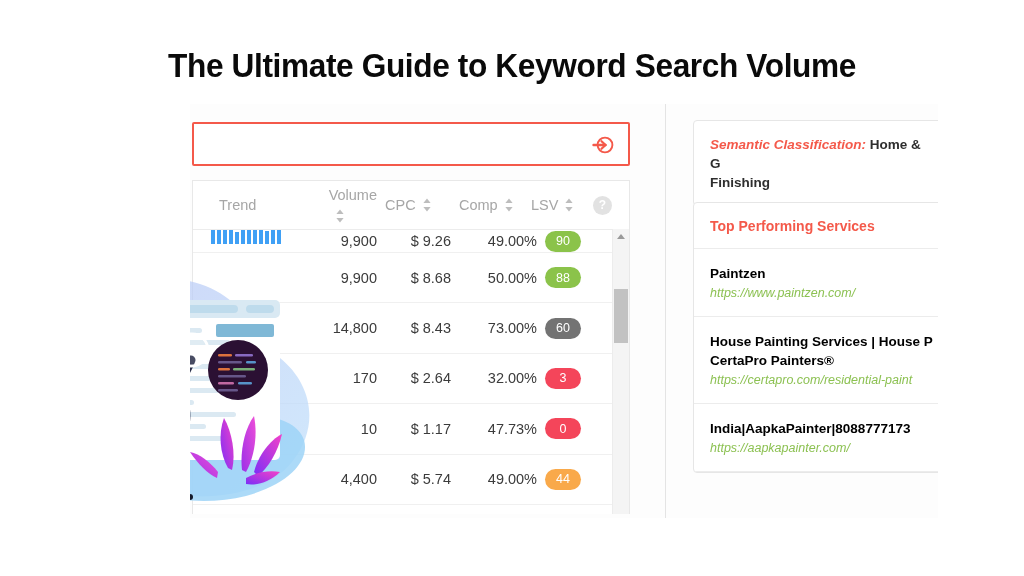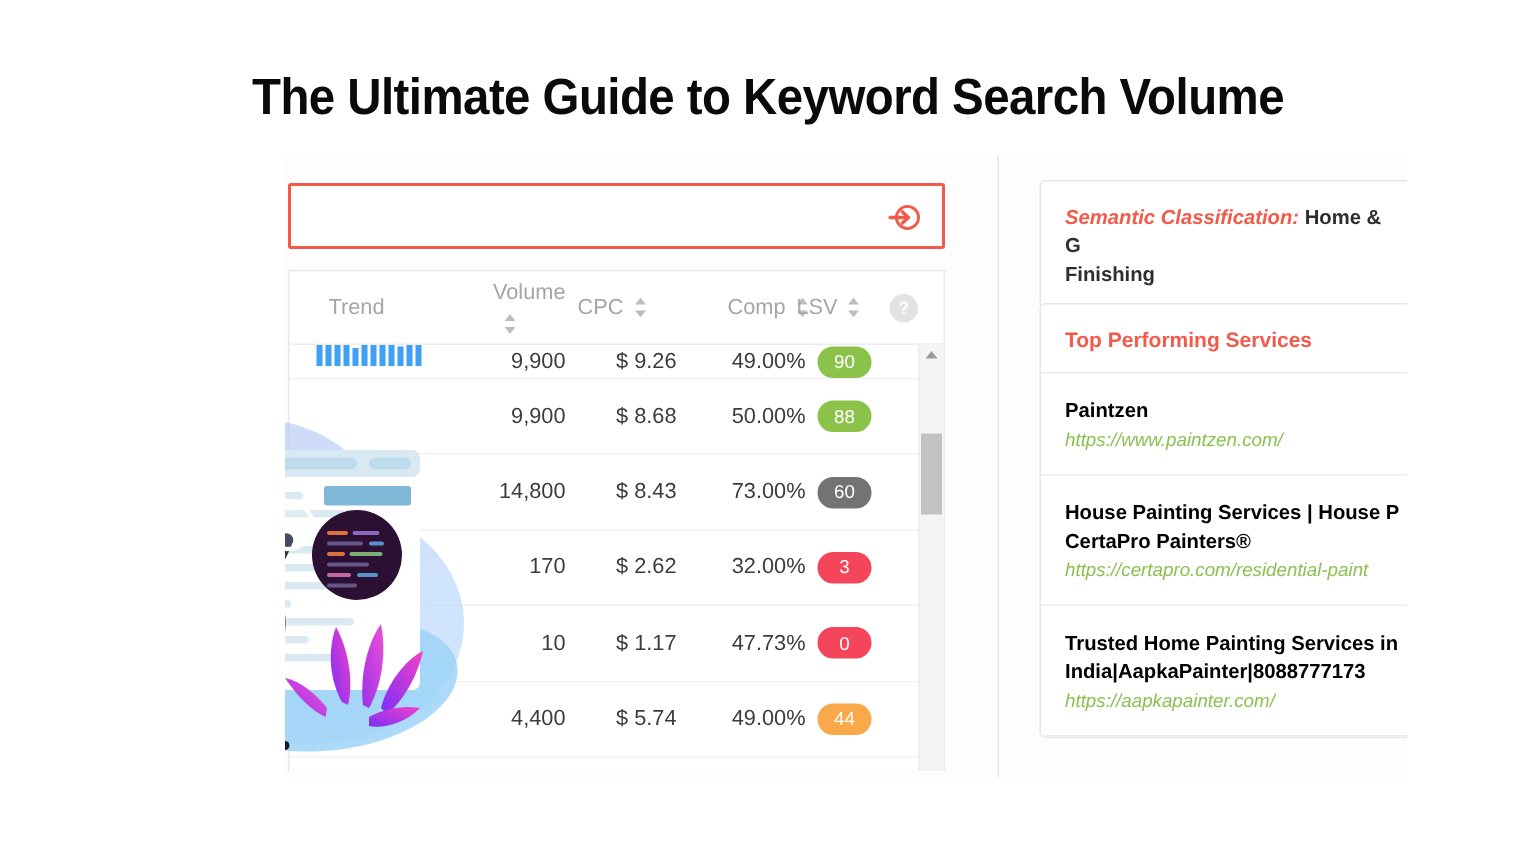--- a/index.html
+++ b/index.html
@@ -125,21 +125,21 @@
     display: flex;
     align-items: center;
     color: #a6a6a6;
     font-size: 14.5px;
     font-family: "Liberation Sans", sans-serif;
     white-space: nowrap;
   }
   .th-trend  { left: 26px; }
   .th-volume { left: 110px; width: 74px; justify-content: flex-end; text-align: right; }
   .th-cpc    { left: 192px; }
-  .th-comp   { left: 266px; margin-left: 26px; }
+  .th-comp   { left: 266px; }
   .th-lsv    { left: 338px; }
   .th-help   { left: 400px; }
 
   .sort-ico {
     display: inline-block;
     width: 11px;
     margin-left: 6px;
     line-height: 0;
     color: #b9b9b9;
   }
@@ -452,21 +452,21 @@
               <div class="cell c-volume">14,800</div>
               <div class="cell c-cpc">$ 8.43</div>
               <div class="cell c-comp">73.00%</div>
               <div class="cell c-lsv">
                 <span class="lsv-badge" style="background: #737373;">60</span>
               </div>
             </div>
             <div class="kw-row">
               <div class="cell c-trend"></div>
               <div class="cell c-volume">170</div>
-              <div class="cell c-cpc">$ 2.62</div>
+              <div class="cell c-cpc">$ 2.64</div>
               <div class="cell c-comp">32.00%</div>
               <div class="cell c-lsv">
                 <span class="lsv-badge" style="background: rgb(244, 69, 90);">3</span>
               </div>
             </div>
             <div class="kw-row">
               <div class="cell c-trend"></div>
               <div class="cell c-volume">10</div>
               <div class="cell c-cpc">$ 1.17</div>
               <div class="cell c-comp">47.73%</div>
@@ -620,21 +620,20 @@
             <div class="tpc-item">
               <div class="tpc-title">Paintzen</div>
               <div class="tpc-url">https://www.paintzen.com/</div>
             </div>
             <div class="tpc-item">
               <div class="tpc-title">House Painting Services | House P</div>
               <div class="tpc-title">CertaPro Painters®</div>
               <div class="tpc-url">https://certapro.com/residential-paint</div>
             </div>
             <div class="tpc-item">
-              <div class="tpc-title">Trusted Home Painting Services in</div>
               <div class="tpc-title">India|AapkaPainter|8088777173</div>
               <div class="tpc-url">https://aapkapainter.com/</div>
             </div>
           </div>
       </div>
     </div>
 
   </div>
 </div>
 

